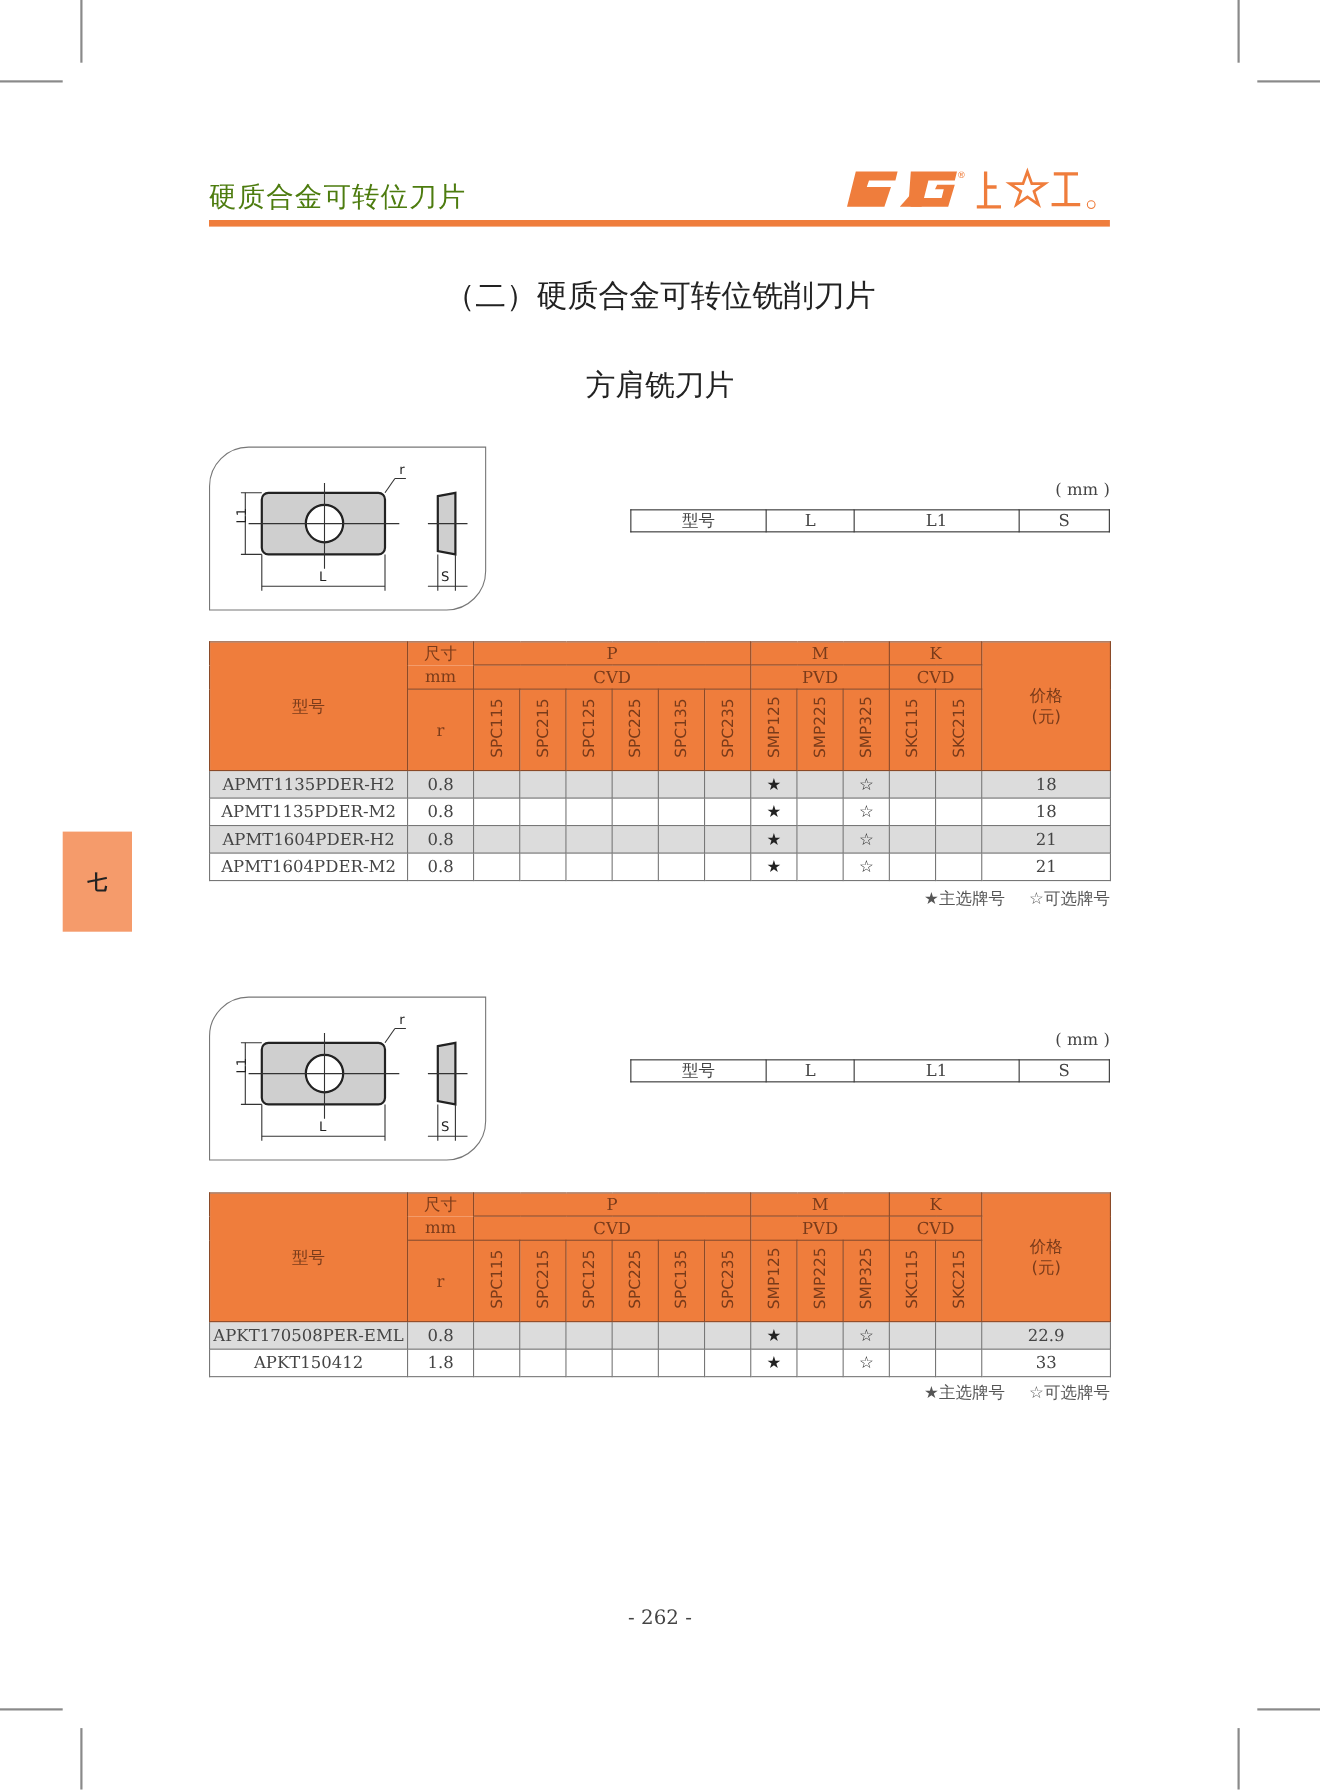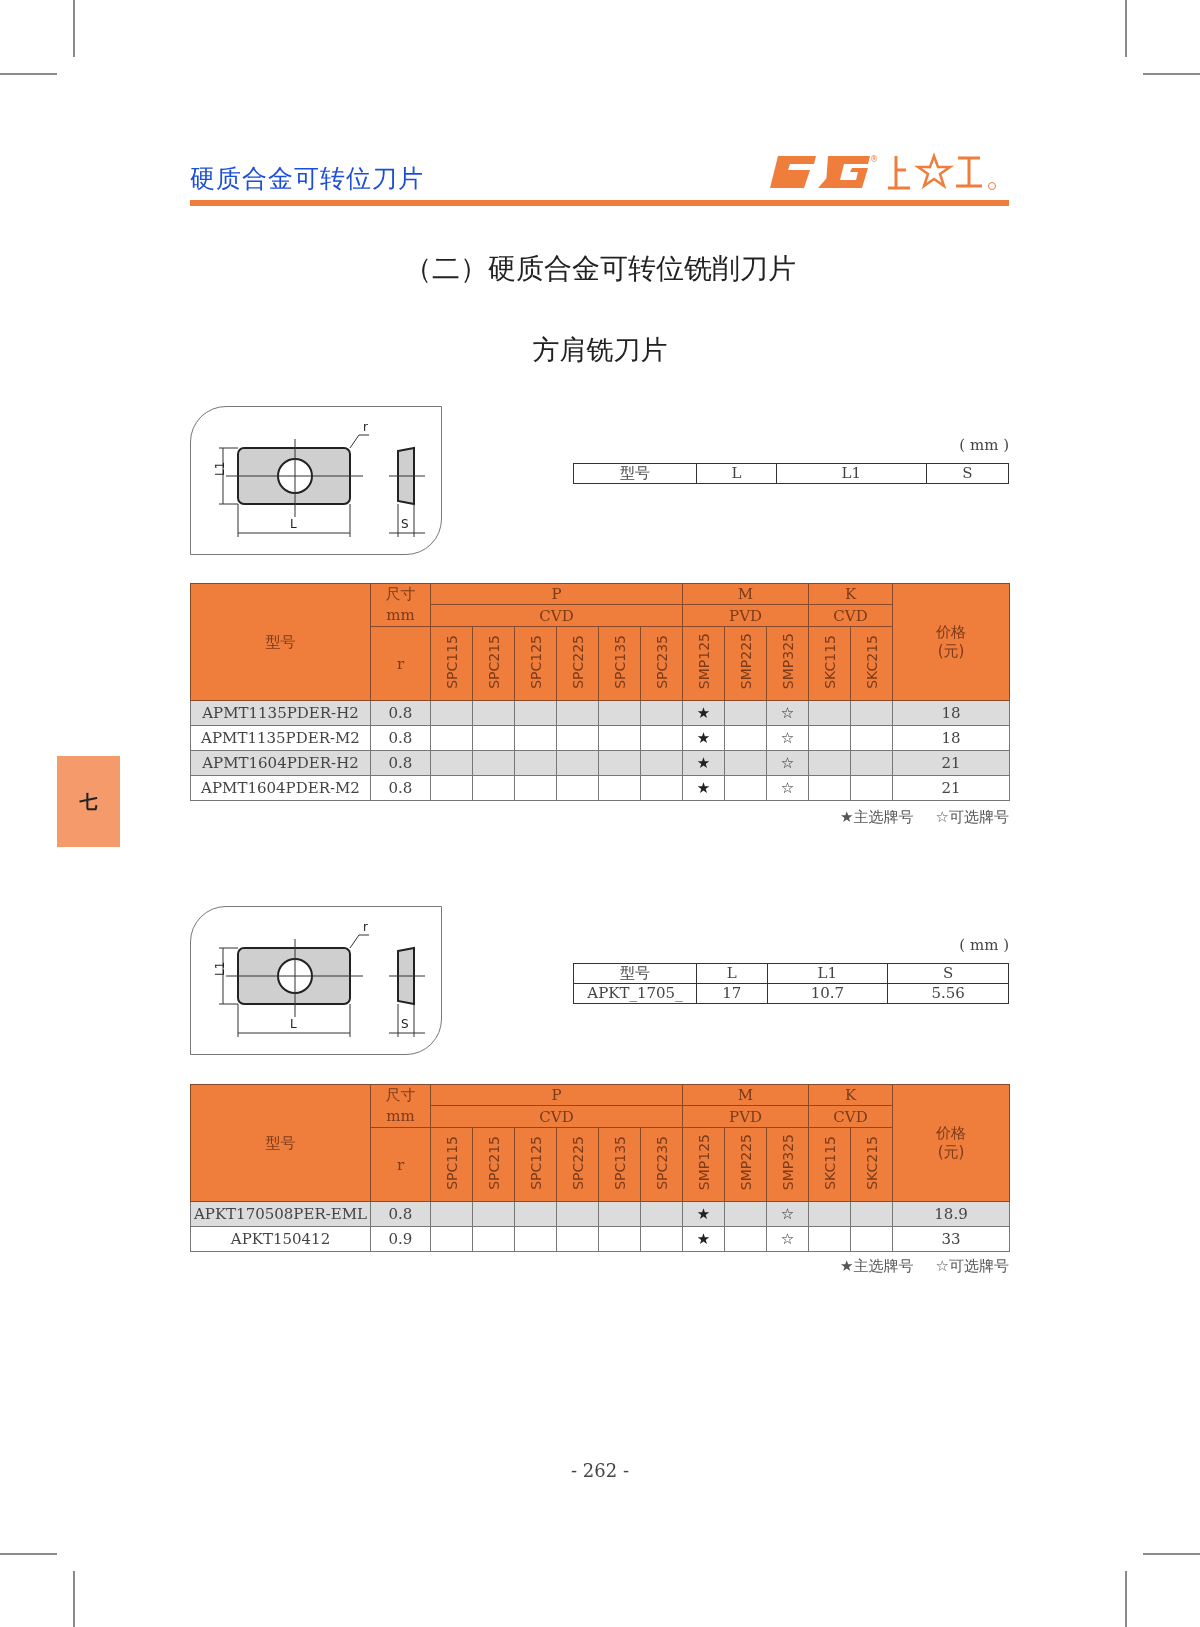--- a/index.html
+++ b/index.html
@@ -1,19 +1,19 @@
 <!DOCTYPE html>
 <html><head>
 <meta charset="utf-8">
 <style>
   html,body{margin:0;padding:0;background:#fff;}
   body{width:1200px;height:1627px;position:relative;overflow:hidden;font-family:"DejaVu Serif","Liberation Serif",serif;color:#333;}
   .abs{position:absolute;}
   .crop{position:absolute;background:#8a8a8a;}
-  .hdr-title{left:190px;top:162px;font-family:"DejaVu Sans",sans-serif;font-size:25px;color:#1d4ed8;letter-spacing:1px;}
+  .hdr-title{left:190px;top:162px;font-family:"DejaVu Sans",sans-serif;font-size:25px;color:#4d7c0f;letter-spacing:1px;}
   .hdr-line{left:190px;top:200px;width:819px;height:6px;background:#ef7d3c;}
   .logo{left:770px;top:150px;width:240px;height:42px;}
   .sec-title{left:0;width:1200px;top:250px;text-align:center;font-family:"DejaVu Sans",sans-serif;font-size:28px;color:#222;}
   .sub-title{left:0;width:1200px;top:332px;text-align:center;font-family:"DejaVu Sans",sans-serif;font-size:27px;color:#222;}
   .diagram{border:1.5px solid #777;border-radius:36px 0 36px 0;background:#fff;}
   .unit{font-size:15px;color:#444;text-align:right;width:200px;}
   table{border-collapse:collapse;}
   .dim-table{position:absolute;width:436px;font-size:15px;}
   .dim-table td{border:1.5px solid #333;text-align:center;height:19px;padding:0;line-height:19px;color:#444;}
   .main-table{position:absolute;left:190px;width:819px;font-size:15px;table-layout:fixed;}
@@ -247,26 +247,20 @@
 </div>
 <div class="abs unit" style="left:809px;top:936px;">( mm )</div>
 <table class="dim-table" style="left:573px;top:963px;">
   <tbody>
       <tr>
     <td style="width:122px;font-family:'DejaVu Sans',sans-serif;">型号</td>
     <td>L</td>
     <td>L1</td>
     <td>S</td>
   </tr>
-  <tr>
-    <td>APKT_1705_</td>
-    <td>17</td>
-    <td>10.7</td>
-    <td>5.56</td>
-  </tr>
 </tbody>
   </table>
 
 <table class="main-table" id="mt1" style="top:1084px;">
     <colgroup>
       <col style="width:180px">
       <col style="width:60px">
       <col style="width:42px">
       <col style="width:42px">
       <col style="width:42px">
@@ -316,25 +310,25 @@
         <td><span class="star"></span></td>
         <td><span class="star"></span></td>
         <td><span class="star"></span></td>
         <td><span class="star"></span></td>
         <td><span class="star"></span></td>
         <td><span class="star">★</span></td>
         <td><span class="star"></span></td>
         <td><span class="star">☆</span></td>
         <td><span class="star"></span></td>
         <td><span class="star"></span></td>
-        <td>18.9</td>
+        <td>22.9</td>
       </tr>
       <tr class="">
         <td>APKT150412</td>
-        <td>0.9</td>
+        <td>1.8</td>
         <td><span class="star"></span></td>
         <td><span class="star"></span></td>
         <td><span class="star"></span></td>
         <td><span class="star"></span></td>
         <td><span class="star"></span></td>
         <td><span class="star"></span></td>
         <td><span class="star">★</span></td>
         <td><span class="star"></span></td>
         <td><span class="star">☆</span></td>
         <td><span class="star"></span></td>

